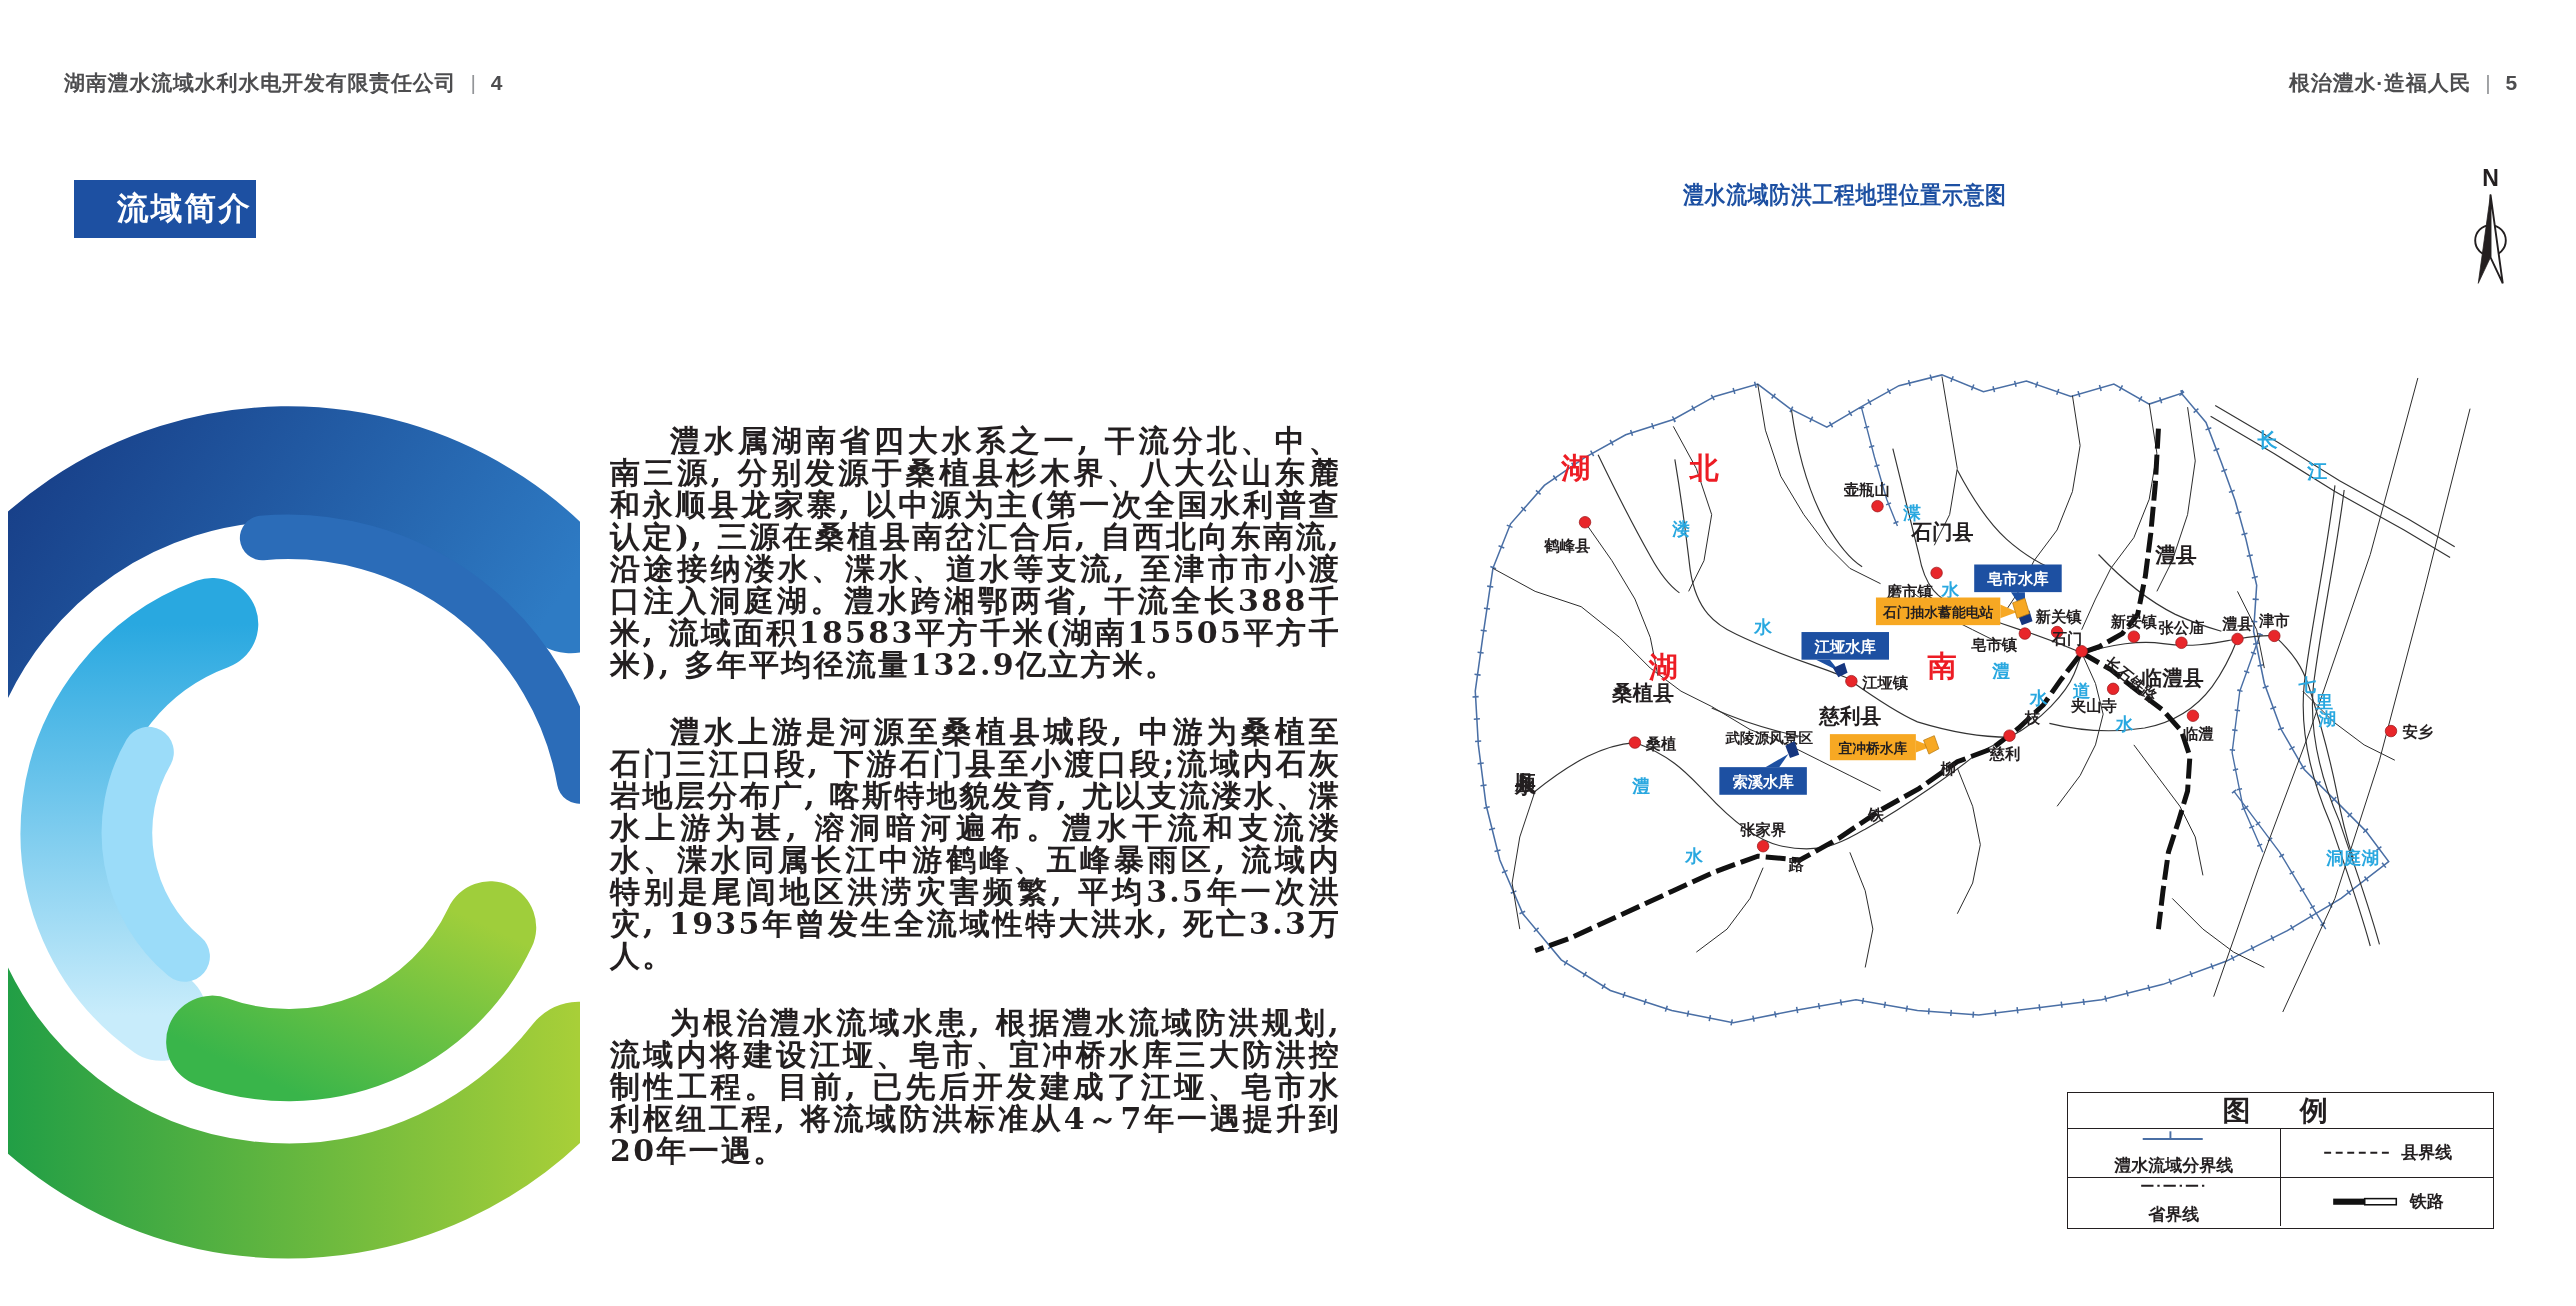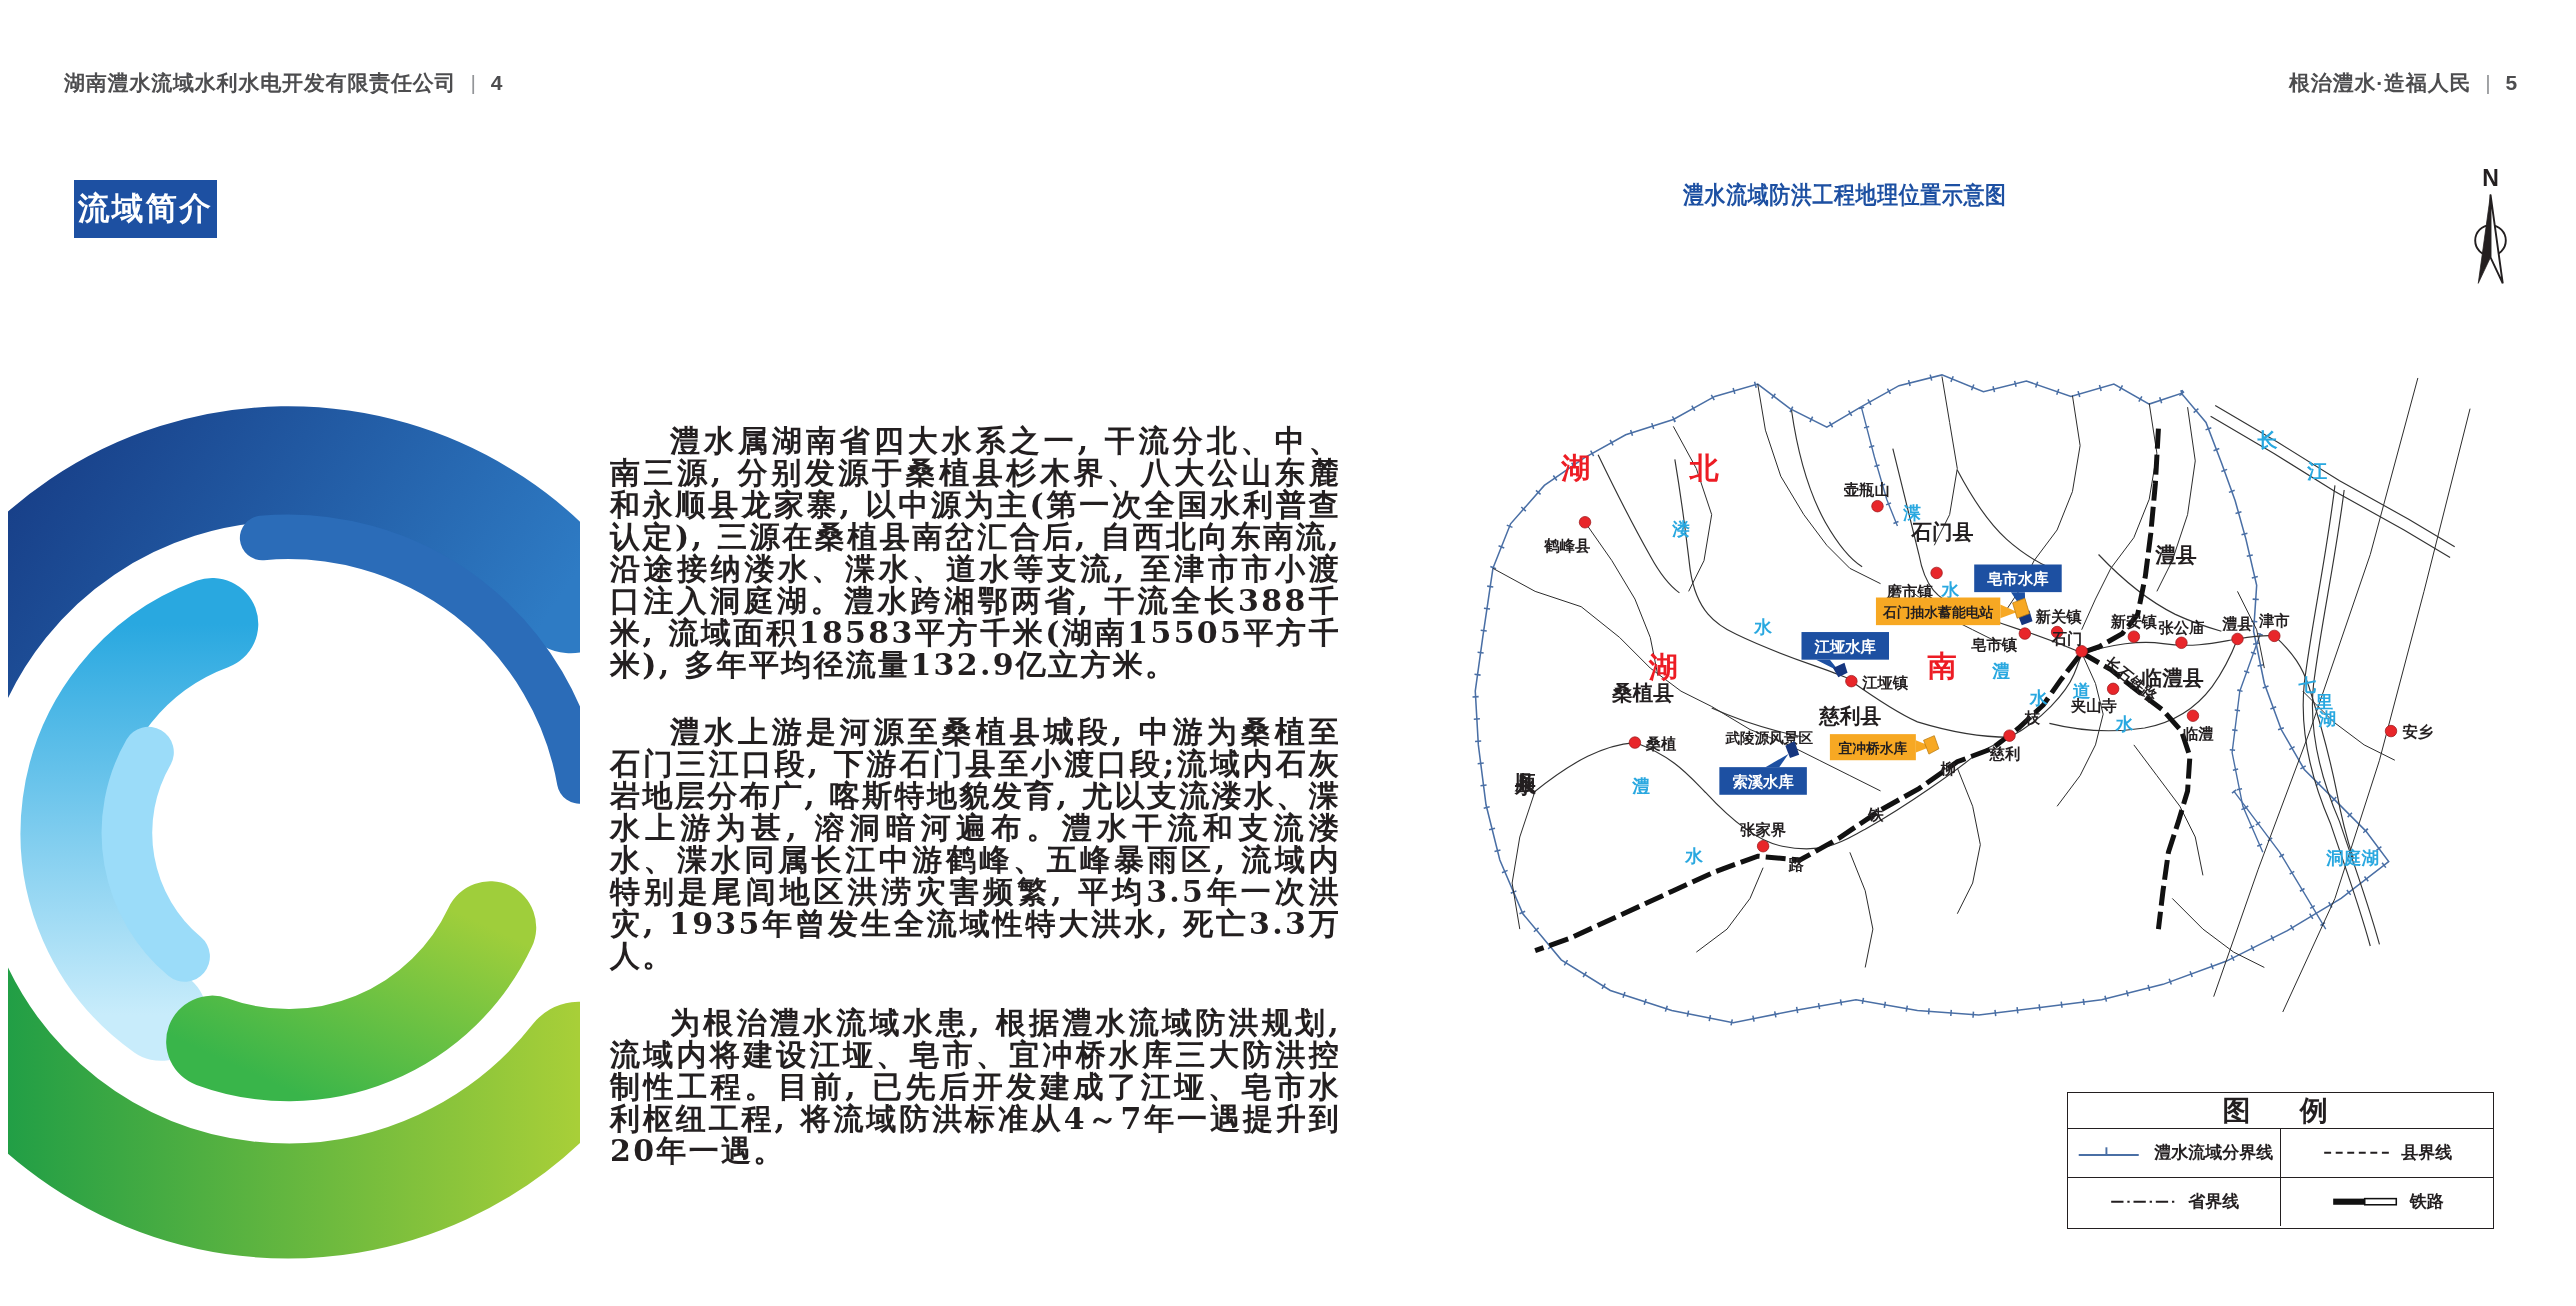--- a/index.html
+++ b/index.html
@@ -9,21 +9,21 @@
   }
   
   .hdr{position:absolute;top:69px;font-size:21px;font-weight:bold;color:#4D4D4F;letter-spacing:0.8px;white-space:nowrap;}
   .hdr-left{left:64px;}
   .hdr-right{right:58px;text-align:right;}
   .hdr .sep{color:#939598;font-weight:400;margin:0 14px;}
   
   .badge{
     position:absolute;left:74px;top:180px;width:143px;height:58px;background:#1D50A2;
     display:flex;align-items:center;justify-content:center;
-    color:#fff;font-size:31.5px;font-weight:bold;letter-spacing:2.3px;
+    color:#fff;font-size:31.5px;font-weight:bold;letter-spacing:2.3px;padding-left:39px;
   }
   
   .body-text{
     position:absolute;left:610px;top:425px;width:731px;
     font-family:"DejaVu Serif",serif;
     font-size:30px;line-height:32px;font-weight:bold;color:#231F20;
     text-align:justify;letter-spacing:2.3px;
   }
   .body-text p{margin:0 0 35px 0;text-indent:2em;}
   
@@ -52,21 +52,21 @@
   .legend{
     position:absolute;left:2067px;top:1092px;width:427px;height:137px;
     border:1.5px solid #231F20;box-sizing:border-box;background:#fff;
   }
   .legend-title{
     height:35px;border-bottom:1.5px solid #231F20;display:flex;align-items:center;justify-content:center;
     font-size:28px;font-weight:bold;letter-spacing:10.7px;
   }
   .legend-grid{display:grid;grid-template-columns:1fr 1fr;grid-template-rows:1fr 1fr;height:97px;}
   .legend-cell{display:flex;align-items:center;justify-content:center;gap:9.2px;box-sizing:border-box;}
-  .legend-cell.c1{border-right:1.5px solid #231F20;}
+  .legend-cell.c1{border-right:1.5px solid #231F20;flex-direction:column;}
   .legend-cell.r1{border-bottom:1.5px solid #231F20;}
   .legend-label{font-size:17px;font-weight:bold;color:#231F20;white-space:nowrap;}
 </style>
 </head>
 <body>
 
 <div class="page">
 
   <div class="hdr hdr-left">
     <span>湖南澧水流域水利水电开发有限责任公司</span><span class="sep">|</span><span>4</span>

